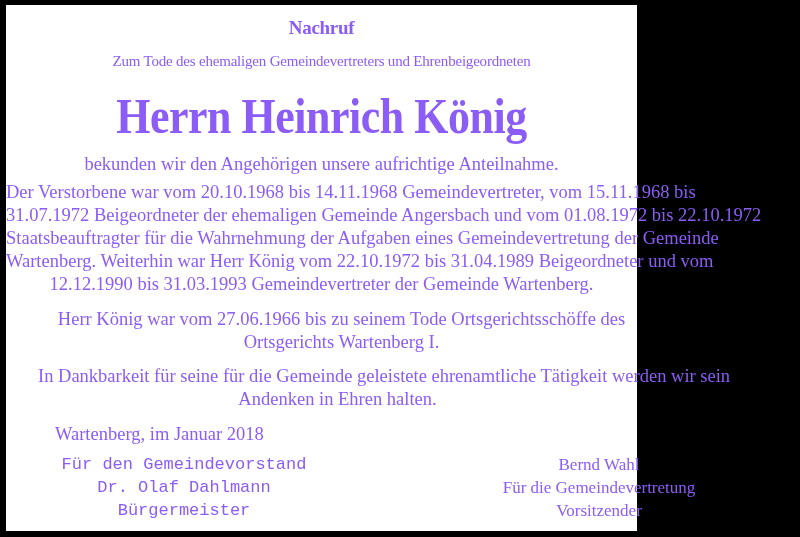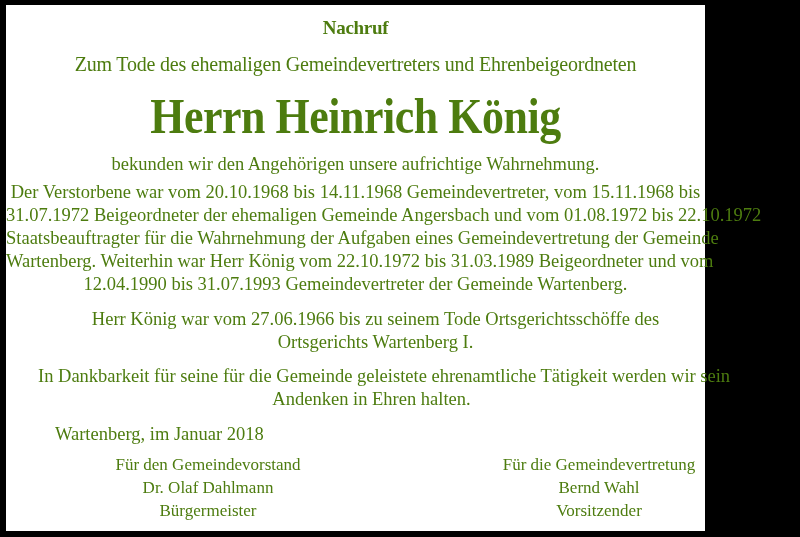--- a/index.html
+++ b/index.html
@@ -10,43 +10,43 @@
   body {
     width: 800px;
     height: 537px;
     position: relative;
     overflow: hidden;
   }
   .frame {
     position: absolute;
     left: 6px;
     top: 5px;
-    width: 699px;
+    width: 631px;
     height: 526px;
     background: #ffffff;
-    color: #4d7c0f;
+    color: #8b5cf6;
     font-family: "Liberation Serif", "DejaVu Serif", serif;
   }
   .line {
     position: absolute;
     left: 0;
     right: 0;
     text-align: center;
     white-space: nowrap;
     line-height: 1;
   }
   .title {
     top: 13px;
     font-size: 19px;
     font-weight: bold;
     letter-spacing: -0.3px;
   }
   .subtitle {
     top: 49px;
-    font-size: 20px;
+    font-size: 15px;
     letter-spacing: -0.2px;
   }
   .name {
     top: 86px;
     font-size: 51px;
     font-weight: bold;
     letter-spacing: -0.5px;
     transform: scaleX(0.86);
     transform-origin: center;
   }
@@ -83,42 +83,42 @@
     top: 448px;
     width: 300px;
     text-align: center;
     font-size: 17px;
     line-height: 23px;
   }
   .sig .sl {
     display: block;
     white-space: nowrap;
   }
-  .sig-left { left: 52px; }
+  .sig-left { left: 28px; font-family: Liberation Mono, monospace; }
   .sig-right { left: 443px; }
 </style>
 </head>
 <body>
 
 <div class="frame">
 
   <div class="line title">Nachruf</div>
 
   <div class="line subtitle">Zum Tode des ehemaligen Gemeindevertreters und Ehrenbeigeordneten</div>
 
   <div class="line name">Herrn Heinrich König</div>
 
-  <div class="line condolence">bekunden wir den Angehörigen unsere aufrichtige Wahrnehmung.</div>
+  <div class="line condolence">bekunden wir den Angehörigen unsere aufrichtige Anteilnahme.</div>
 
   <div class="para p1">
     <span class="pl">Der Verstorbene war vom 20.10.1968 bis 14.11.1968 Gemeindevertreter, vom 15.11.1968 bis</span>
     <span class="pl">31.07.1972 Beigeordneter der ehemaligen Gemeinde Angersbach und vom 01.08.1972 bis 22.10.1972</span>
     <span class="pl">Staatsbeauftragter für die Wahrnehmung der Aufgaben eines Gemeindevertretung der Gemeinde</span>
-    <span class="pl">Wartenberg. Weiterhin war Herr König vom 22.10.1972 bis 31.03.1989 Beigeordneter und vom</span>
-    <span class="pl">12.04.1990 bis 31.07.1993 Gemeindevertreter der Gemeinde Wartenberg.</span>
+    <span class="pl">Wartenberg. Weiterhin war Herr König vom 22.10.1972 bis 31.04.1989 Beigeordneter und vom</span>
+    <span class="pl">12.12.1990 bis 31.03.1993 Gemeindevertreter der Gemeinde Wartenberg.</span>
   </div>
 
   <div class="para p2">
     <span class="pl">Herr König war vom 27.06.1966 bis zu seinem Tode Ortsgerichtsschöffe des</span>
     <span class="pl">Ortsgerichts Wartenberg I.</span>
   </div>
 
   <div class="para p3">
     <span class="pl">In Dankbarkeit für seine für die Gemeinde geleistete ehrenamtliche Tätigkeit werden wir sein</span>
     <span class="pl">Andenken in Ehren halten.</span>
@@ -126,18 +126,18 @@
 
   <div class="place-date">Wartenberg, im Januar 2018</div>
 
   <div class="sig sig-left">
     <span class="sl">Für den Gemeindevorstand</span>
     <span class="sl">Dr. Olaf Dahlmann</span>
     <span class="sl">Bürgermeister</span>
   </div>
 
   <div class="sig sig-right">
+    <span class="sl">Bernd Wahl</span>
     <span class="sl">Für die Gemeindevertretung</span>
-    <span class="sl">Bernd Wahl</span>
     <span class="sl">Vorsitzender</span>
   </div>
 
 </div>
 
 </body></html>

